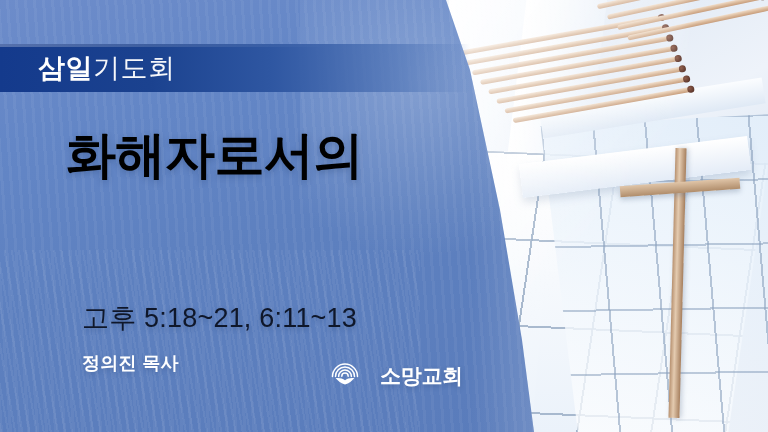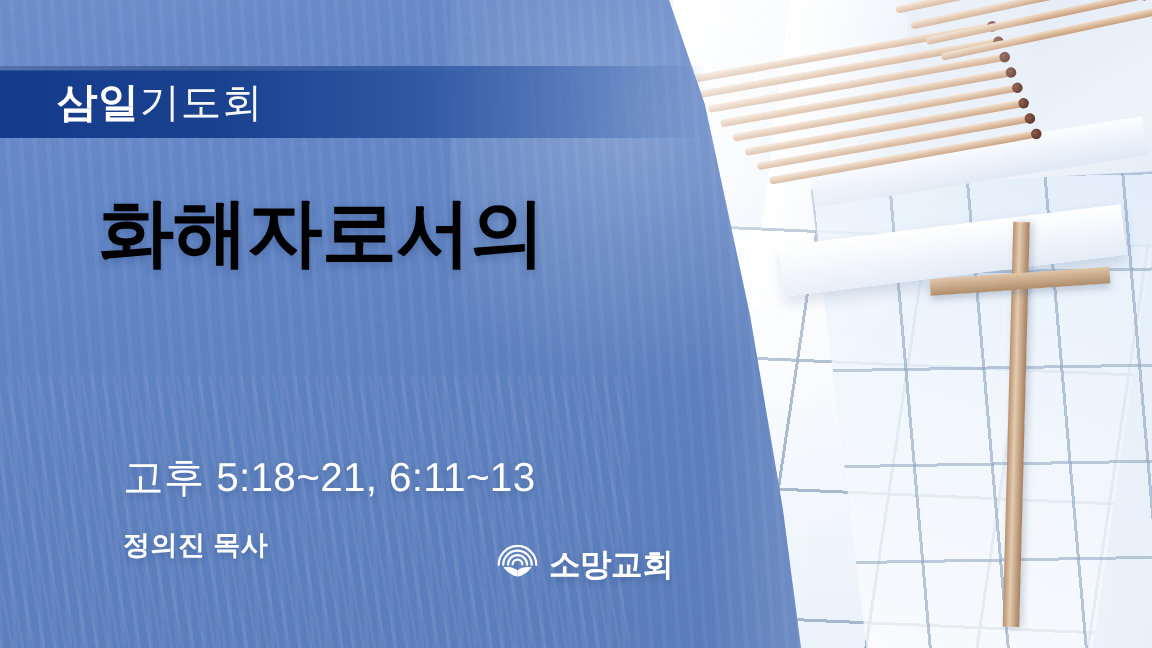--- a/index.html
+++ b/index.html
@@ -134,32 +134,32 @@
 
   
   .title{
     position:absolute;left:66px;top:129px;width:400px;
     color:#000000;font-weight:bold;font-size:50px;line-height:1.06;
     letter-spacing:-.5px;text-shadow:0 2px 6px rgba(28,54,100,.30);
   }
   .title .l2{display:block;}
   .verse{
     position:absolute;left:82px;top:300px;
-    color:#ffffff;font-size:27px;font-weight:normal;letter-spacing:.2px;
+    color:#0f172a;font-size:27px;font-weight:normal;letter-spacing:.2px;
     text-shadow:0 2px 5px rgba(28,54,100,.28);white-space:nowrap;
   }
   .speaker{
     position:absolute;left:82px;top:351px;
     color:#ffffff;font-size:18px;font-weight:bold;letter-spacing:.3px;
     text-shadow:0 2px 5px rgba(28,54,100,.28);white-space:nowrap;
   }
 
   
   .logo{
-    position:absolute;left:330px;top:362px;display:flex;align-items:center;gap:6px;
+    position:absolute;left:330px;top:362px;display:flex;align-items:center;gap:20px;
   }
   .logo svg{display:block;}
   .logo-text{
     color:#ffffff;font-size:21px;font-weight:bold;letter-spacing:-.3px;
     text-shadow:0 2px 5px rgba(28,54,100,.3);white-space:nowrap;
   }
 </style>
 </head>
 <body>
 

